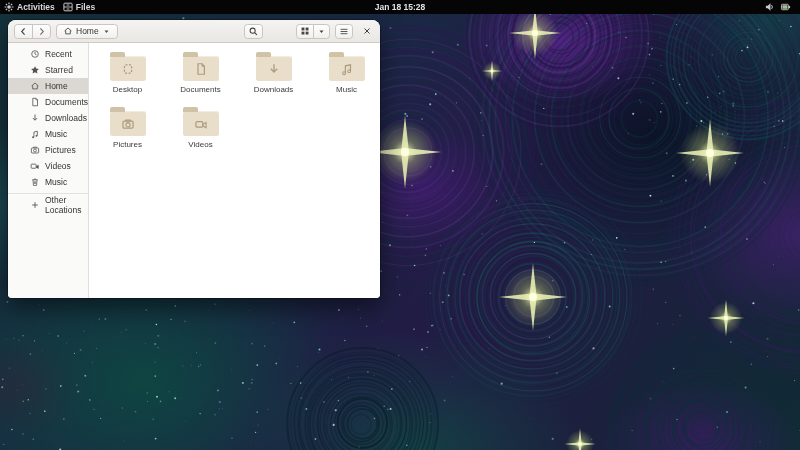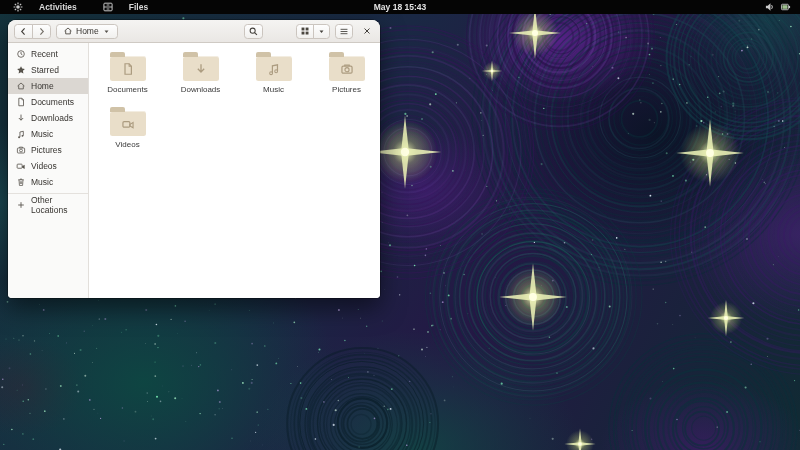--- a/index.html
+++ b/index.html
@@ -24,21 +24,21 @@
       radial-gradient(90px 70px at 3% 86%,    rgba(70,18,48,.45), transparent 70%),
       linear-gradient(120deg,#14333c,#1a2844 40%,#241845 62%,#102b33);
   }
   .desktop svg{position:absolute;inset:0;}
   
   .topbar{
     position:absolute;top:0;left:0;right:0;height:14px;z-index:30;
     background:#050505;color:#d9d9d9;
     display:flex;align-items:center;font-size:8.5px;font-weight:bold;
   }
-  .tb-item{display:flex;align-items:center;gap:16px;padding:0 13px;height:100%;
+  .tb-item{display:flex;align-items:center;gap:3px;padding:0 4px;height:100%;
     background:none;border:none;color:#d9d9d9;font:inherit;cursor:default;}
   .tb-clock{position:absolute;left:50%;transform:translateX(-50%);
     background:none;border:none;color:#e3e3e3;font:inherit;height:100%;padding:0 8px;}
   .tb-right{margin-left:auto;display:flex;align-items:center;gap:5px;padding-right:8px;height:100%;}
   
   .window{
     position:absolute;left:8px;top:20px;width:372px;height:278px;z-index:20;
     background:#ffffff;border-radius:8px 8px 4px 4px;overflow:hidden;
     box-shadow:0 10px 24px rgba(0,0,0,.5), 0 0 0 1px rgba(0,0,0,.28);
     display:flex;flex-direction:column;
@@ -64,21 +64,21 @@
   .view-group .hbtn:last-child{border-radius:0 3.5px 3.5px 0;margin-left:-1px;min-width:13px;}
   .menu-btn{margin-left:5px;width:18px;}
   .close-btn{margin-left:7px;width:14px;height:15px;background:none;border:none;
     display:flex;align-items:center;justify-content:center;padding:0;}
   
   .window-body{flex:1;display:flex;min-height:0;}
   .sidebar{
     width:81px;flex:none;background:#fafaf9;border-right:1px solid #e2dfdb;
     padding-top:3px;font-size:8.5px;color:#36332f;box-sizing:border-box;
   }
-  .srow{height:16px;display:flex;align-items:center;gap:5px;padding-left:8px;}
+  .srow{height:16px;display:flex;align-items:center;gap:5px;padding-left:22px;}
   .srow.selected{background:#dbd7d2;}
   .srow .sicon{display:flex;width:10px;justify-content:center;}
   .sep{height:1px;background:#e4e1dd;margin:3px 0;}
   .main{
     flex:1;background:#ffffff;padding:6px 0 0 2px;
     display:grid;grid-template-columns:repeat(4,73px);grid-auto-rows:55px;
     align-content:start;
   }
   .tile{display:flex;flex-direction:column;align-items:center;padding-top:3px;}
   .folder{
@@ -847,21 +847,21 @@
     </svg>
     <span>Activities</span>
   </button>
   <button class="tb-item">
     <svg width="10" height="10" viewBox="0 0 11 11">
       <rect x="1" y="1.3" width="9" height="8.4" rx="1" fill="none" stroke="#c9c9c9" stroke-width="1.1"></rect>
       <path d="M1 5.5h9M4 3.3h3M4 7.7h3" stroke="#c9c9c9" stroke-width="1"></path>
     </svg>
     <span>Files</span>
   </button>
-  <button class="tb-clock">May 18 15:43</button>
+  <button class="tb-clock">Jan 18 15:28</button>
   <div class="tb-right">
     <svg width="10" height="10" viewBox="0 0 11 11">
       <path d="M1 4v3h2L6 9.6V1.4L3 4z" fill="#c9c9c9"></path>
       <path d="M7.3 3.4a3.4 3.4 0 010 4.2" fill="none" stroke="#c9c9c9" stroke-width="1.1"></path>
     </svg>
     <svg width="12" height="10" viewBox="0 0 12 11">
       <rect x="1" y="2.5" width="7.6" height="6" rx="1" fill="none" stroke="#c9c9c9" stroke-width="1"></rect>
       <rect x="9" y="4.3" width="1.5" height="2.4" fill="#c9c9c9"></rect>
       <rect x="2" y="3.5" width="5.6" height="4" fill="#9fc08f"></rect>
     </svg>
@@ -1018,20 +1018,28 @@
             </svg>
         </span>
         <span class="slabel">Other Locations</span>
       </div>
     </div>
 
     <div class="main">
       <div class="tile">
         <div class="folder">
           <svg class="emblem" width="15" height="15" viewBox="0 0 16 16">
+            <rect x="4.2" y="3.6" width="7.6" height="8.8" rx="1" fill="none" stroke="#ac9c80" stroke-width="1.3" stroke-dasharray="2.2 1.6"></rect>
+          </svg>
+        </div>
+        <span class="flabel">Desktop</span>
+      </div>
+      <div class="tile">
+        <div class="folder">
+          <svg class="emblem" width="15" height="15" viewBox="0 0 16 16">
             <path d="M4.8 2.4h4.4L11.6 5v8.6H4.8z" fill="none" stroke="#ac9c80" stroke-width="1.3"></path>
             <path d="M9.2 2.4V5h2.4" fill="none" stroke="#ac9c80" stroke-width="1.1"></path>
           </svg>
         </div>
         <span class="flabel">Documents</span>
       </div>
       <div class="tile">
         <div class="folder">
           <svg class="emblem" width="15" height="15" viewBox="0 0 16 16">
             <path d="M8 3v8M4.6 7.8 8 11.2l3.4-3.4" fill="none" stroke="#ac9c80" stroke-width="1.4"></path>

